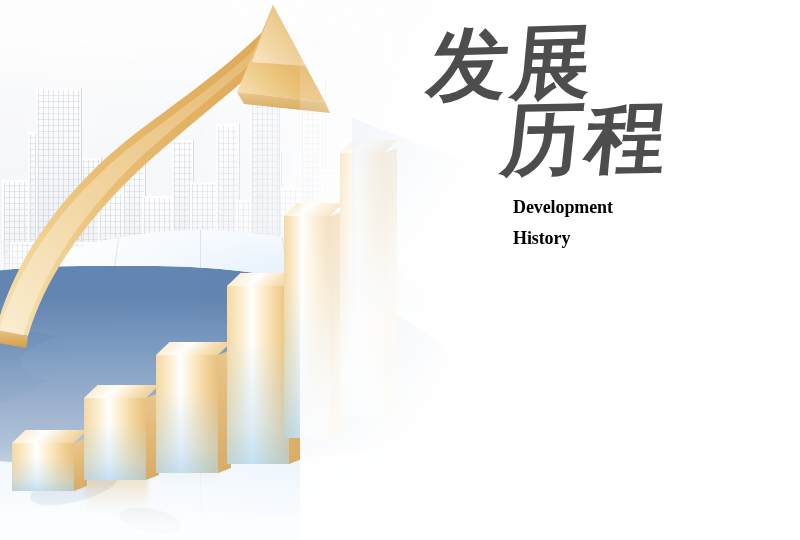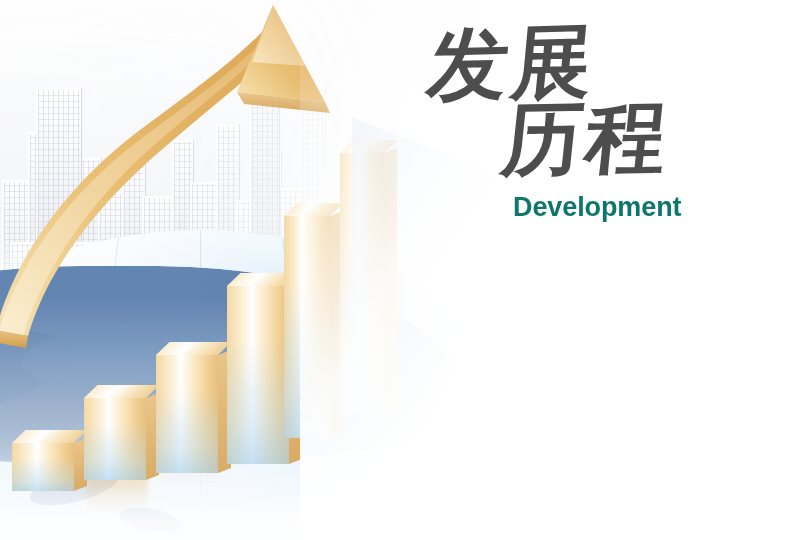--- a/index.html
+++ b/index.html
@@ -130,27 +130,28 @@
     font-weight:700;
     letter-spacing:.04em;
     white-space:nowrap;
     text-shadow:0 1px 0 rgba(255,255,255,.6);
   }
   .cn1{font-size:80px;line-height:86px;margin-left:4px;
        transform:skewX(-7deg) rotate(-1.5deg);}
   .cn2{font-size:80px;line-height:86px;margin-left:78px;margin-top:-10px;
        transform:skewX(-7deg) rotate(-1deg);}
   .en{
-    color:#0f766e;
-    font-size:27px;
+    color:#000000;
+    font-size:18px;
     font-weight:700;
     line-height:31px;
     letter-spacing:-.1px;
     margin-left:88px;
     margin-top:12px;
+    font-family:Liberation Serif, serif;
   }
 </style>
 </head>
 <body>
 
 <div id="stage">
 
   <div class="layer paper"></div>
 
   <div class="city">
@@ -297,16 +298,17 @@
   </svg>
 
   <div class="sheen"></div>
   <div class="sheen-edge"></div>
 
   <div class="title-block">
     <div class="cn-line cn1">发展</div>
     <div class="cn-line cn2">历程</div>
     <div class="en">
       <div>Development</div>
+      <div>History</div>
     </div>
   </div>
 
 </div>
 
 </body></html>

